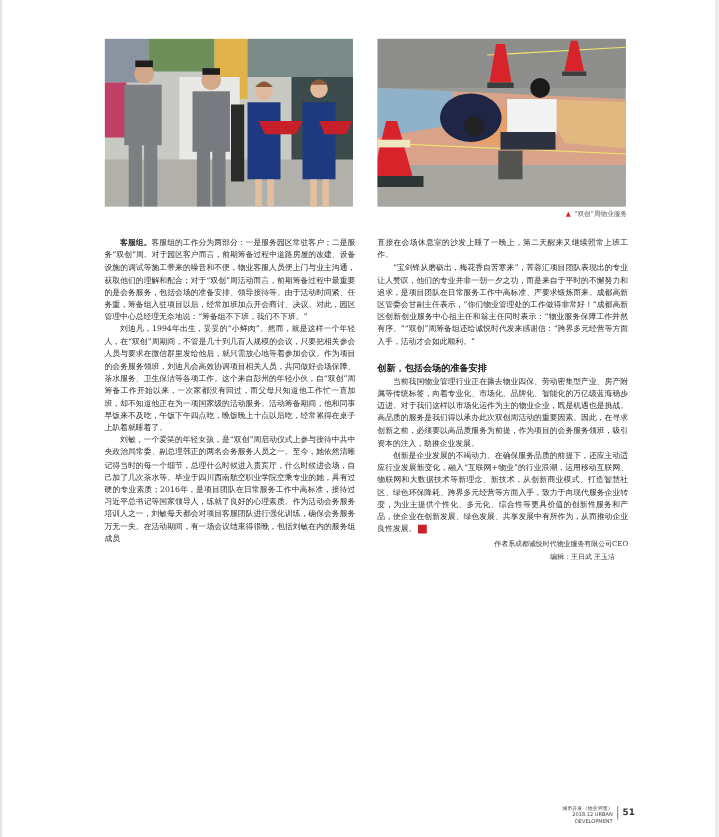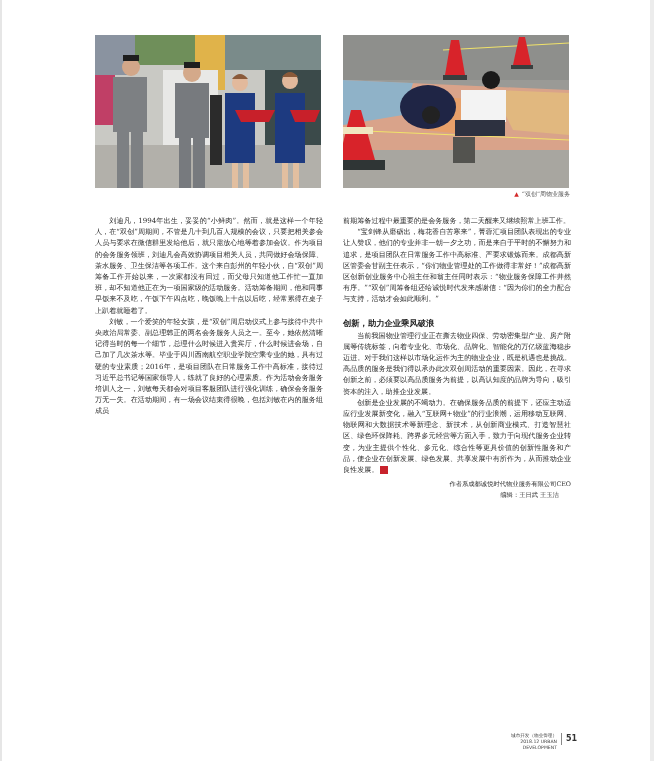--- a/index.html
+++ b/index.html
@@ -122,29 +122,30 @@
     <rect x="112" y="85" width="50" height="16" fill="#2d3140"></rect>
     <rect x="110" y="102" width="22" height="26" fill="#53534f"></rect>
   </svg>
 </div>
 
 <div class="caption">
   <span class="tri">▲</span><span>“双创”周物业服务</span>
 </div>
 
 <div class="col col-left">
+  <p><span class="bold">客服组。</span><span>客服组的工作分为两部分：一是服务园区常驻客户；二是服务“双创”周。对于园区客户而言，前期筹备过程中道路房屋的改建、设备设施的调试等施工带来的噪音和不便，物业客服人员便上门与业主沟通，获取他们的理解和配合；对于“双创”周活动而言，前期筹备过程中最重要的是会务服务，包括会场的准备安排、领导接待等。由于活动时间紧、任务重，筹备组入驻项目以后，经常加班加点开会商讨、决议。对此，园区管理中心总经理无奈地说：“筹备组不下班，我们不下班。”</span></p>
   <p>刘迪凡，1994年出生，妥妥的“小鲜肉”。然而，就是这样一个年轻人，在“双创”周期间，不管是几十到几百人规模的会议，只要把相关参会人员与要求在微信群里发给他后，就只需放心地等着参加会议。作为项目的会务服务领班，刘迪凡会高效协调项目相关人员，共同做好会场保障、茶水服务、卫生保洁等各项工作。这个来自彭州的年轻小伙，自“双创”周筹备工作开始以来，一次家都没有回过，而父母只知道他工作忙一直加班，却不知道他正在为一项国家级的活动服务。活动筹备期间，他和同事早饭来不及吃，午饭下午四点吃，晚饭晚上十点以后吃，经常累得在桌子上趴着就睡着了。</p>
   <p>刘敏，一个爱笑的年轻女孩，是“双创”周启动仪式上参与接待中共中央政治局常委、副总理韩正的两名会务服务人员之一。至今，她依然清晰记得当时的每一个细节，总理什么时候进入贵宾厅，什么时候进会场，自己加了几次茶水等。毕业于四川西南航空职业学院空乘专业的她，具有过硬的专业素质；2016年，是项目团队在日常服务工作中高标准，接待过习近平总书记等国家领导人，练就了良好的心理素质。作为活动会务服务培训人之一，刘敏每天都会对项目客服团队进行强化训练，确保会务服务万无一失。在活动期间，有一场会议结束得很晚，包括刘敏在内的服务组成员</p>
 </div>
 
 <div class="col col-right">
-  <p class="noindent">前期筹备过程中最重要的是会务服务，第二天醒来又继续照常上班工作。</p>
-  <p>“宝剑锋从磨砺出，梅花香自苦寒来”，菁蓉汇项目团队表现出的专业让人赞叹，他们的专业并非一朝一夕之功，而是来自于平时的不懈努力和追求，是项目团队在日常服务工作中高标准、严要求锻炼而来。成都高新区管委会甘副主任表示，“你们物业管理处的工作做得非常好！”成都高新区创新创业服务中心祖主任和翁主任同时表示：“物业服务保障工作井然有序。”“双创”周筹备组还给诚悦时代发来感谢信：“因为你们的全力配合与支持，活动才会如此顺利。”</p>
-  <p class="heading">创新，助力企业乘风破浪</p>
-  <p>当前我国物业管理行业正在撕去物业四保、劳动密集型产业、房产附属等传统标签，向着专业化、市场化、品牌化、智能化的万亿级蓝海稳步迈进。对于我们这样以市场化运作为主的物业企业，既是机遇也是挑战。高品质的服务是我们得以承办此次双创周活动的重要因素。因此，在寻求创新之前，必须要以高品质服务为前提，以高认知度的品牌为导向，吸引资本的注入，助推企业发展。</p>
+  <p class="noindent">直接在会场休息室的沙发上睡了一晚上，第二天醒来又继续照常上班工作。</p>
+  <p>“宝剑锋从磨砺出，梅花香自苦寒来”，菁蓉汇项目团队表现出的专业让人赞叹，他们的专业并非一朝一夕之功，而是来自于平时的不懈努力和追求，是项目团队在日常服务工作中高标准、严要求锻炼而来。成都高新区管委会甘副主任表示，“你们物业管理处的工作做得非常好！”成都高新区创新创业服务中心祖主任和翁主任同时表示：“物业服务保障工作井然有序。”“双创”周筹备组还给诚悦时代发来感谢信：“跨界多元经营等方面入手，活动才会如此顺利。”</p>
+  <p class="heading">创新，包括会场的准备安排</p>
+  <p>当前我国物业管理行业正在撕去物业四保、劳动密集型产业、房产附属等传统标签，向着专业化、市场化、品牌化、智能化的万亿级蓝海稳步迈进。对于我们这样以市场化运作为主的物业企业，既是机遇也是挑战。高品质的服务是我们得以承办此次双创周活动的重要因素。因此，在寻求创新之前，必须要以高品质服务为前提，作为项目的会务服务领班，吸引资本的注入，助推企业发展。</p>
   <p><span>创新是企业发展的不竭动力。在确保服务品质的前提下，还应主动适应行业发展新变化，融入“互联网+物业”的行业浪潮，运用移动互联网、物联网和大数据技术等新理念、新技术，从创新商业模式、打造智慧社区、绿色环保降耗、跨界多元经营等方面入手，致力于向现代服务企业转变，为业主提供个性化、多元化、综合性等更具价值的创新性服务和产品，使企业在创新发展、绿色发展、共享发展中有所作为，从而推动企业良性发展。</span><span class="end-mark">城</span></p>
   <p class="byline">作者系成都诚悦时代物业服务有限公司CEO</p>
   <p class="editor">编辑：王日武  王玉洁</p>
 </div>
 
 <div class="footer">
   <div class="ft-text">
     <div>城市开发（物业管理）</div>
     <div><span>2018.12</span> <span>URBAN DEVELOPMENT</span></div>
   </div>

